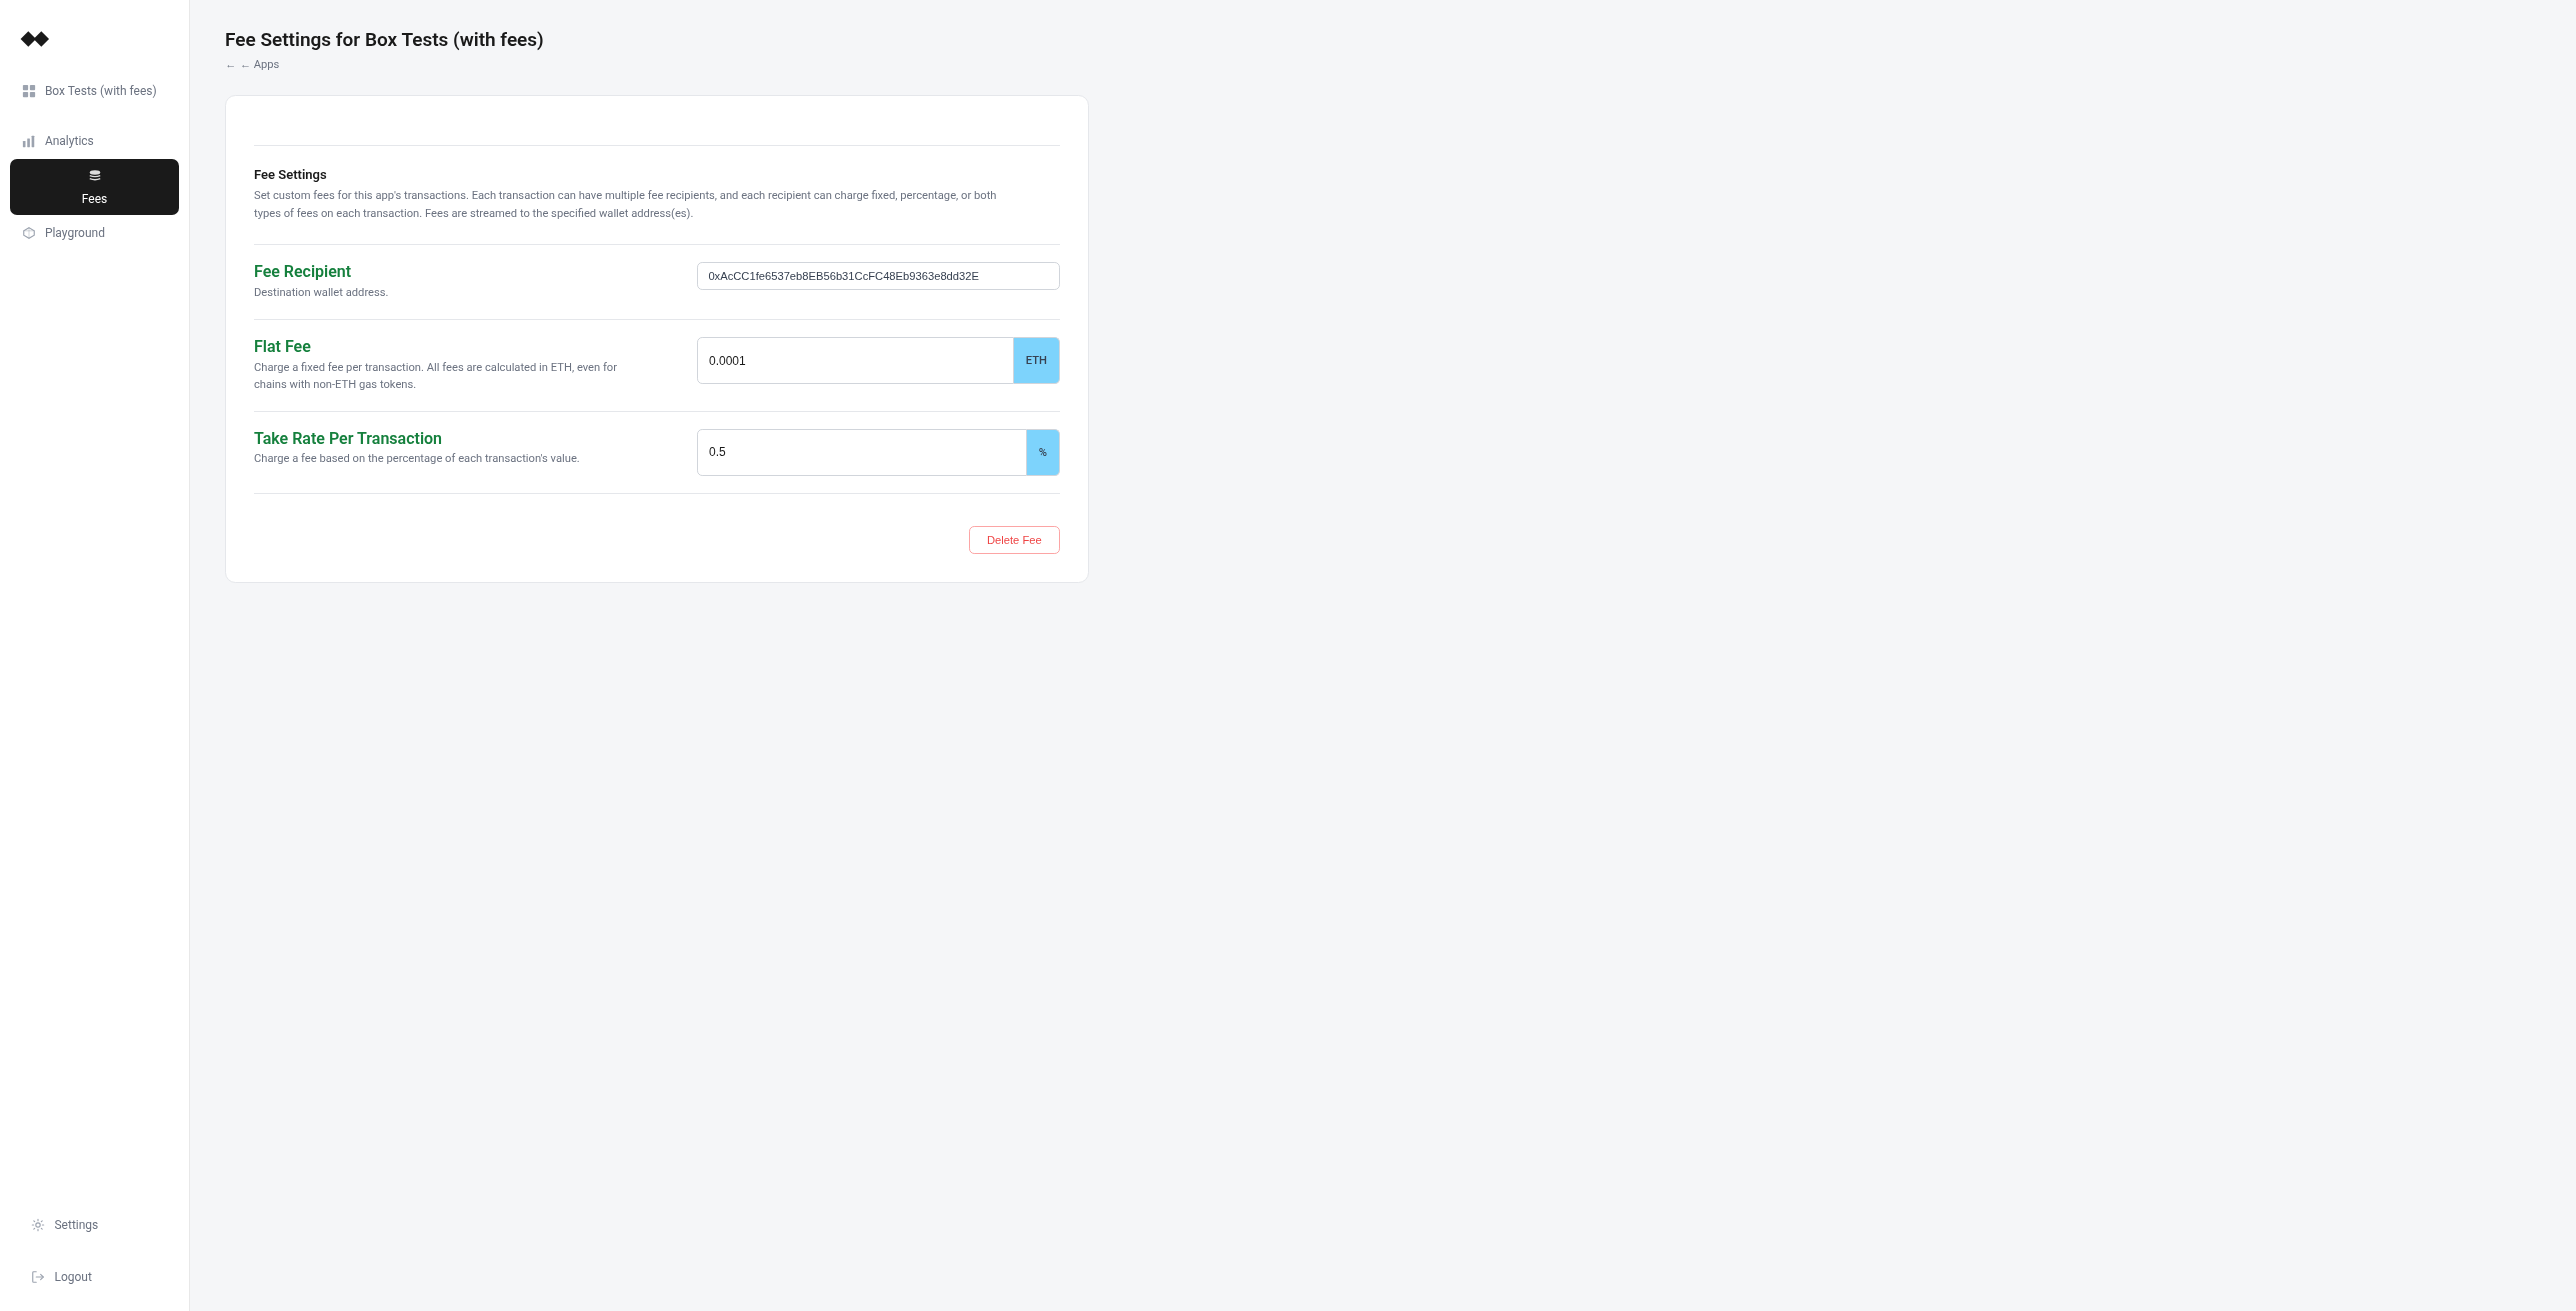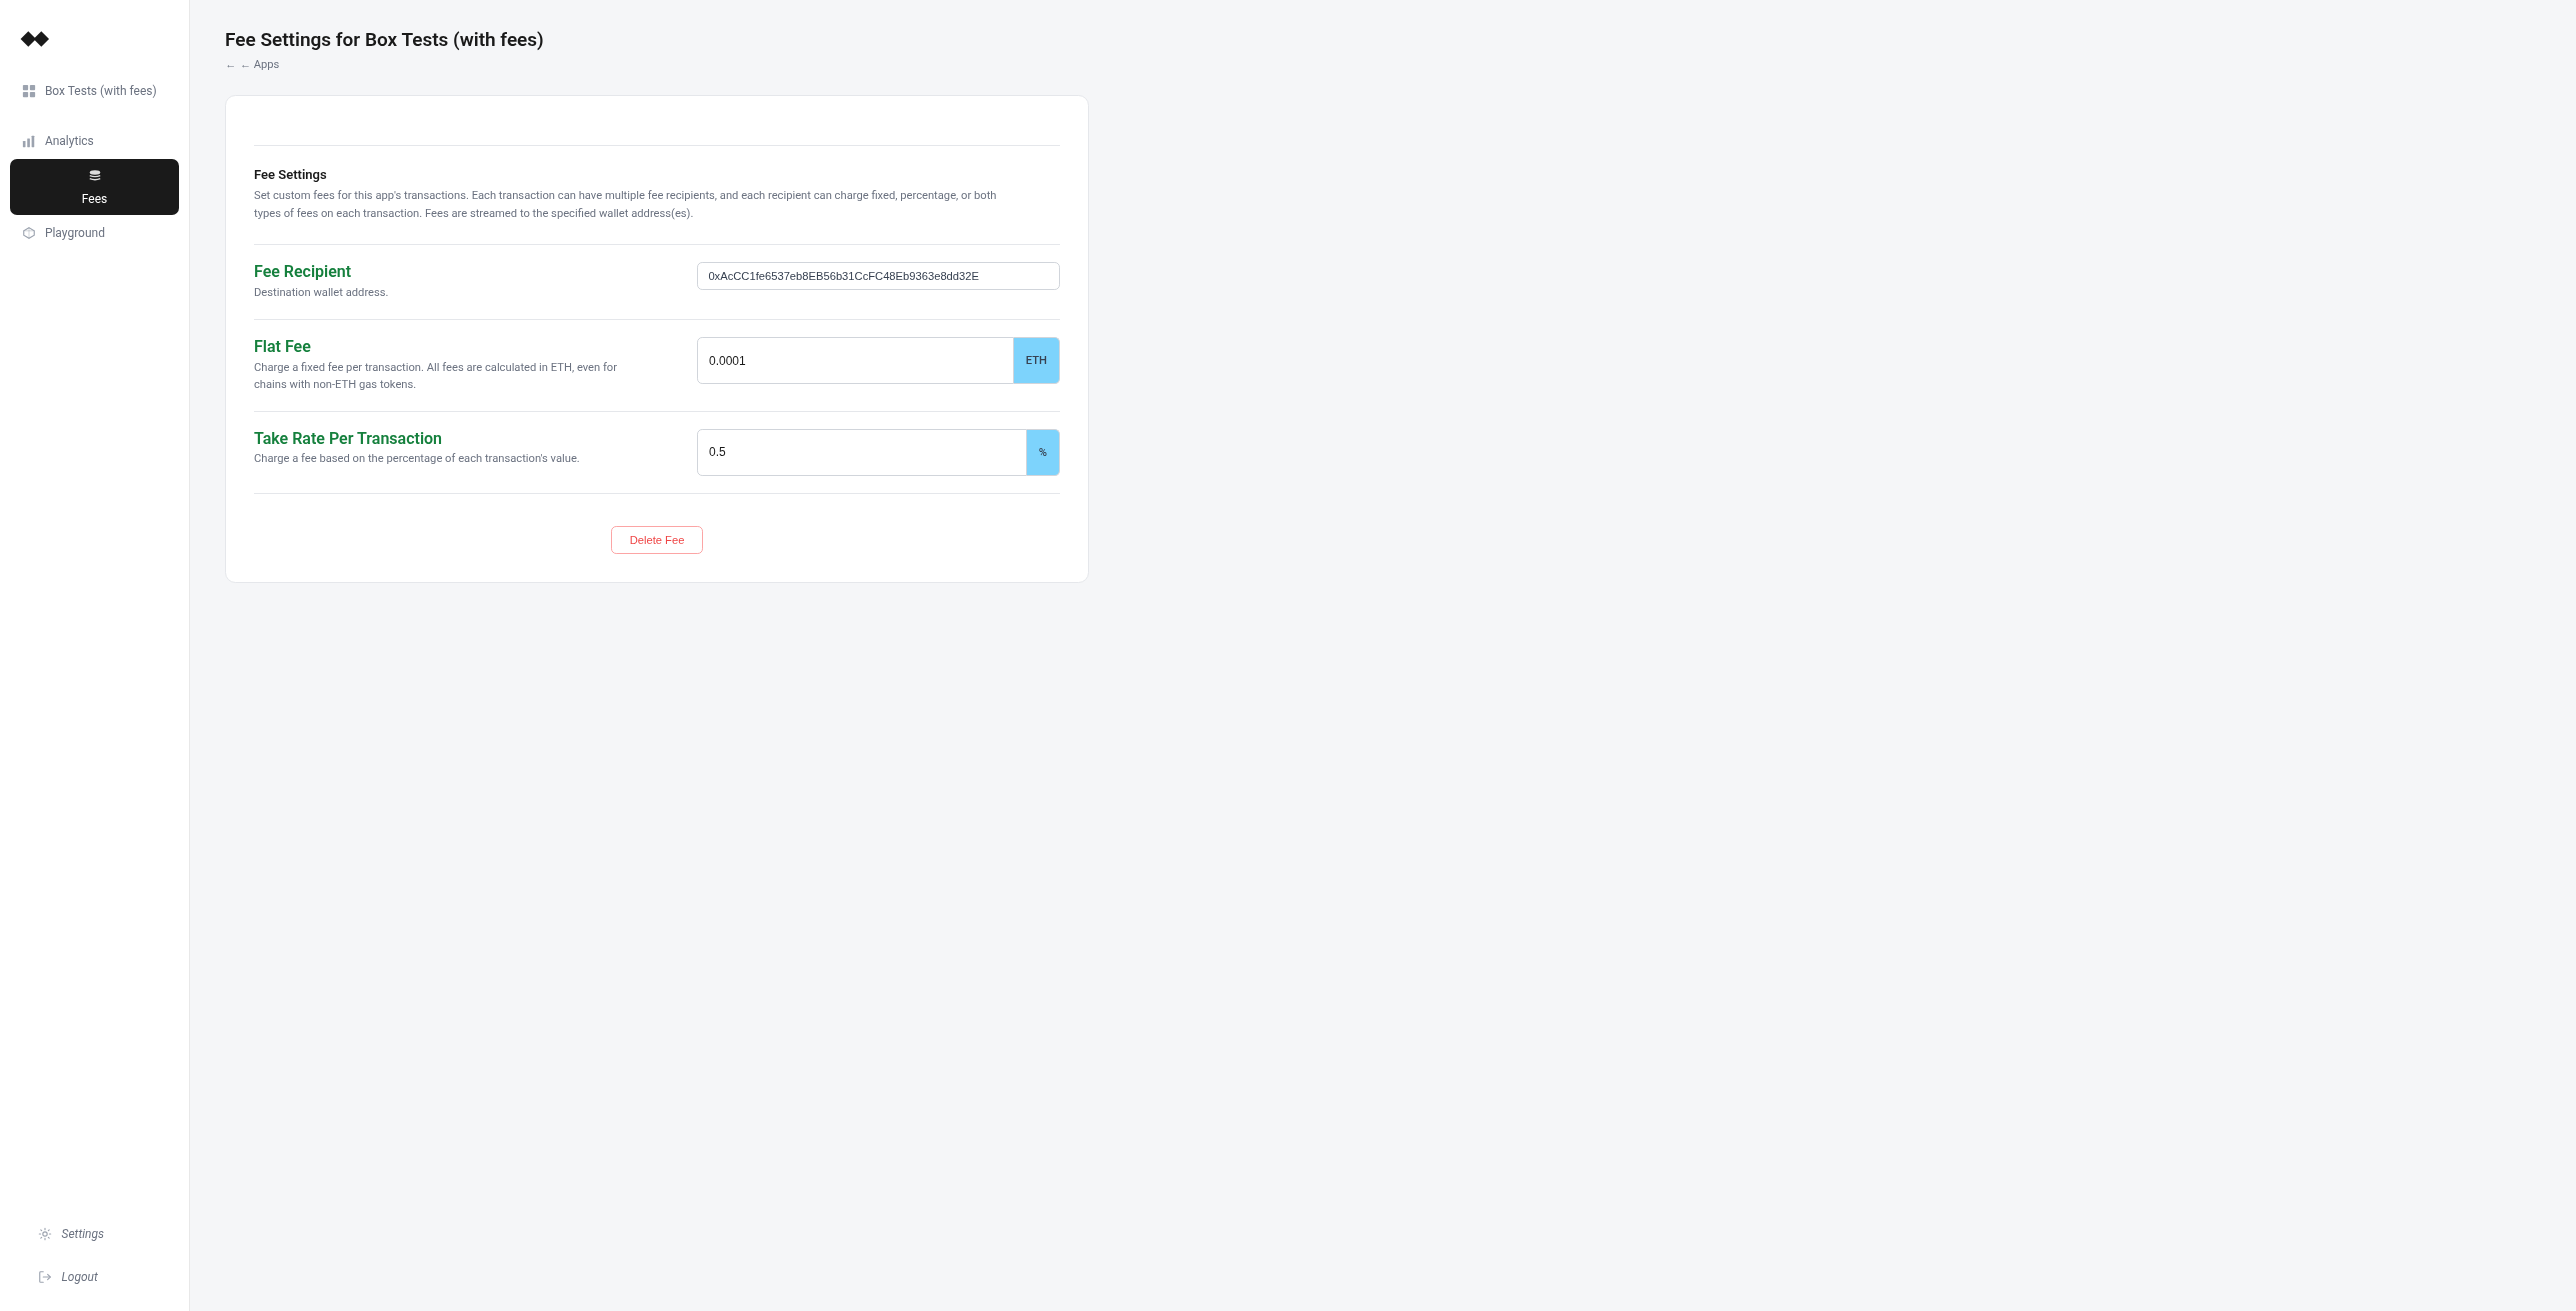--- a/index.html
+++ b/index.html
@@ -72,25 +72,24 @@
       justify-content: center;
       flex-shrink: 0;
     }
 
     .nav-divider {
       height: 14px;
     }
 
     .nav-bottom {
       margin-top: auto;
-      padding: 0 27px;
+      padding: 0 20px;
       display: flex;
       flex-direction: column;
-      gap: 11px;
-      font-style: italic;
+      gap: 20px;
     }
 
     
     .main {
       flex: 1;
       padding: 28px 35px;
       overflow-y: auto;
     }
 
     .page-title {
@@ -244,21 +243,21 @@
       border-radius: 5.2px;
       padding: 7px 17.3px;
       font-size: 11.2px;
       font-weight: 500;
       cursor: pointer;
       margin-top: 17.3px;
     }
 
     .bottom-row {
       display: flex;
-      justify-content: center;
+      justify-content: flex-end;
       padding-top: 14px;
       border-top: 0.9px solid #e5e7eb;
     }
 
     
     svg { display: block; }
   </style>
 </head>
 <body>
 

